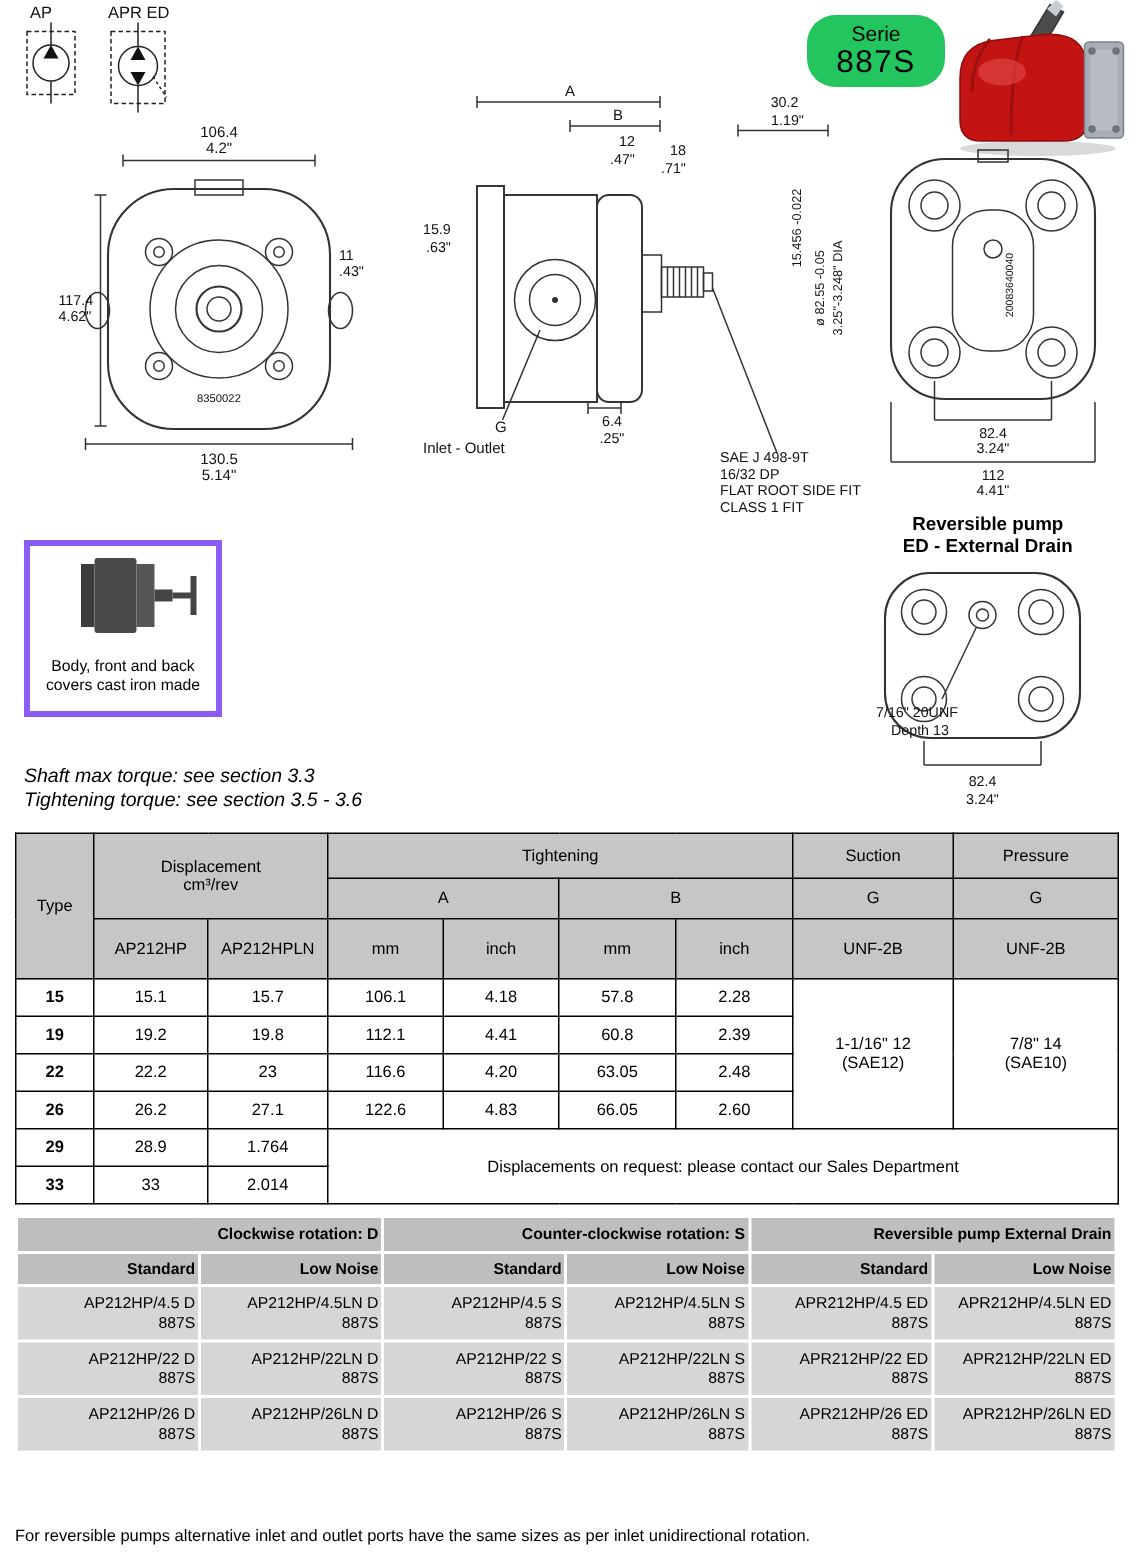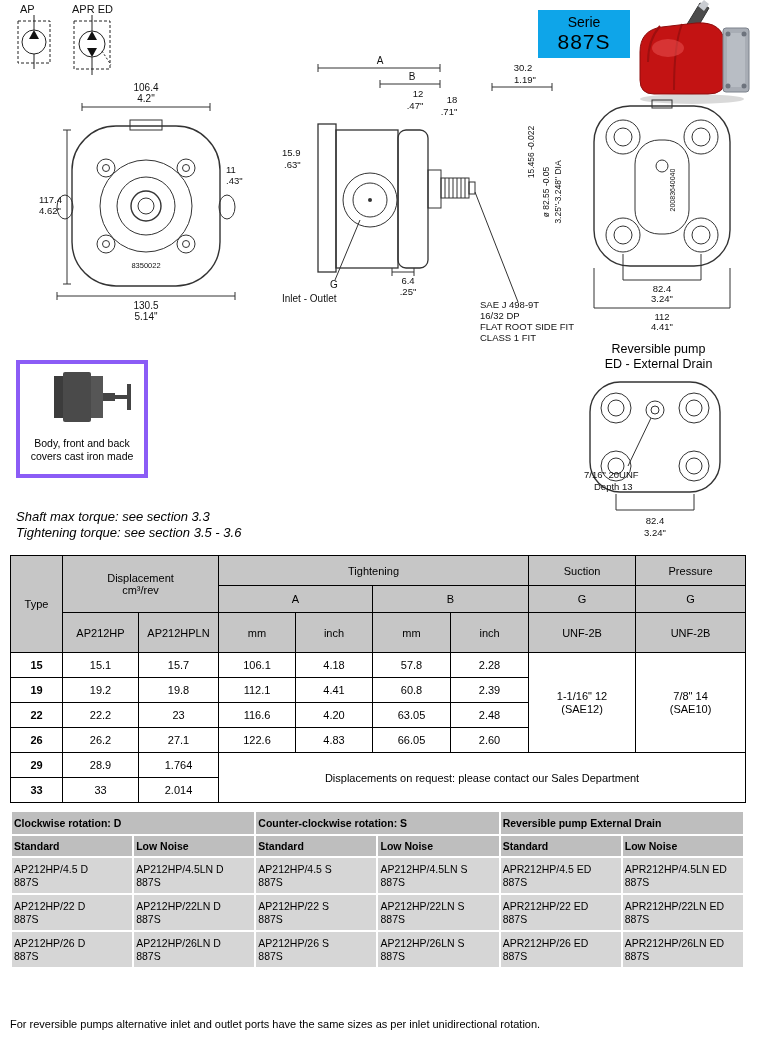--- a/index.html
+++ b/index.html
@@ -4,37 +4,37 @@
 <style>
   * { margin:0; padding:0; box-sizing:border-box; }
   html,body { background:#fff; }
   .page { position:relative; width:757px; height:1043px; background:#fff; overflow:hidden;
           font-family:"Liberation Sans", sans-serif; color:#000; }
   .abs { position:absolute; }
   .lbl { font-size:11px; color:#111; }
   svg text { font-family:"Liberation Sans", sans-serif; fill:#111; }
   svg { overflow:visible; }
 
-  .serie-box { background:#0ea5e9; text-align:center; }
+  .serie-box { background:#22c55e; text-align:center;border-radius:19px; }
   .serie-box .s1 { font-size:14px; padding-top:4px; }
   .serie-box .s2 { font-size:21px; letter-spacing:1px; }
 
   .cast-box { border:4px solid #8b5cf6; text-align:center; }
   .cast-box .txt { font-size:10.5px; white-space:pre-line; line-height:13px; margin-top:3px; }
 
   .rev-title { text-align:center; font-size:12.5px; line-height:15px; }
 
   table.spec { border-collapse:collapse; table-layout:fixed; width:735px; font-size:11px; }
   .spec th, .spec td { border:1px solid #000; text-align:center; vertical-align:middle; padding:1px 2px; }
   .spec th { background:#c6c6c6; font-weight:normal; }
   .spec td.type { font-weight:bold; }
   .two-line { white-space:pre-line; line-height:13px; }
 
   table.order { border-collapse:collapse; table-layout:fixed; width:735px; font-size:10.5px; }
-  .order th, .order td { border:2px solid #fff; text-align:left; vertical-align:middle; padding:1px 2px; }
+  .order th, .order td { border:2px solid #fff; text-align:right; vertical-align:middle; padding:1px 2px; }
   .order th { background:#bebebe; font-weight:bold; }
   .order td { background:#d6d6d6; white-space:pre-line; line-height:13px; }
 
   .note { font-size:13px;font-style:italic; }
   .footer { font-size:11px; }
 </style>
 </head>
 <body>
 
 <div class="page">
@@ -189,21 +189,21 @@
     <line x1="45" y1="180" x2="123" y2="180" stroke="#333"></line>
     <text x="84" y="192" text-anchor="middle" font-size="9.5">82.4</text>
     <text x="84" y="202" text-anchor="middle" font-size="9.5">3.24"</text>
     <line x1="16" y1="168" x2="16" y2="208" stroke="#333"></line>
       <line x1="152" y1="168" x2="152" y2="208" stroke="#333"></line>
     <line x1="16" y1="208" x2="152" y2="208" stroke="#333"></line>
     <text x="84" y="220" text-anchor="middle" font-size="9.5">112</text>
     <text x="84" y="230" text-anchor="middle" font-size="9.5">4.41"</text>
   </svg>
 
-  <div class="abs rev-title" style="left:566px; top:342px; width:185px;">
+  <div class="abs rev-title" style="left:566px; top:342px; width:185px;font-weight:bold;">
     <div>Reversible pump</div>
     <div>ED - External Drain</div>
   </div>
   <svg class="abs" style="left:566px; top:376px;" width="185" height="168" viewBox="0 0 185 168">
     <rect x="24" y="6" width="130" height="110" rx="30" fill="none" stroke="#333" stroke-width="1.4"></rect>
     <circle cx="50" cy="32" r="15" fill="none" stroke="#333"></circle>
       <circle cx="50" cy="32" r="8" fill="none" stroke="#333"></circle>
     <circle cx="128" cy="32" r="15" fill="none" stroke="#333"></circle>
       <circle cx="128" cy="32" r="8" fill="none" stroke="#333"></circle>
     <circle cx="50" cy="90" r="15" fill="none" stroke="#333"></circle>

